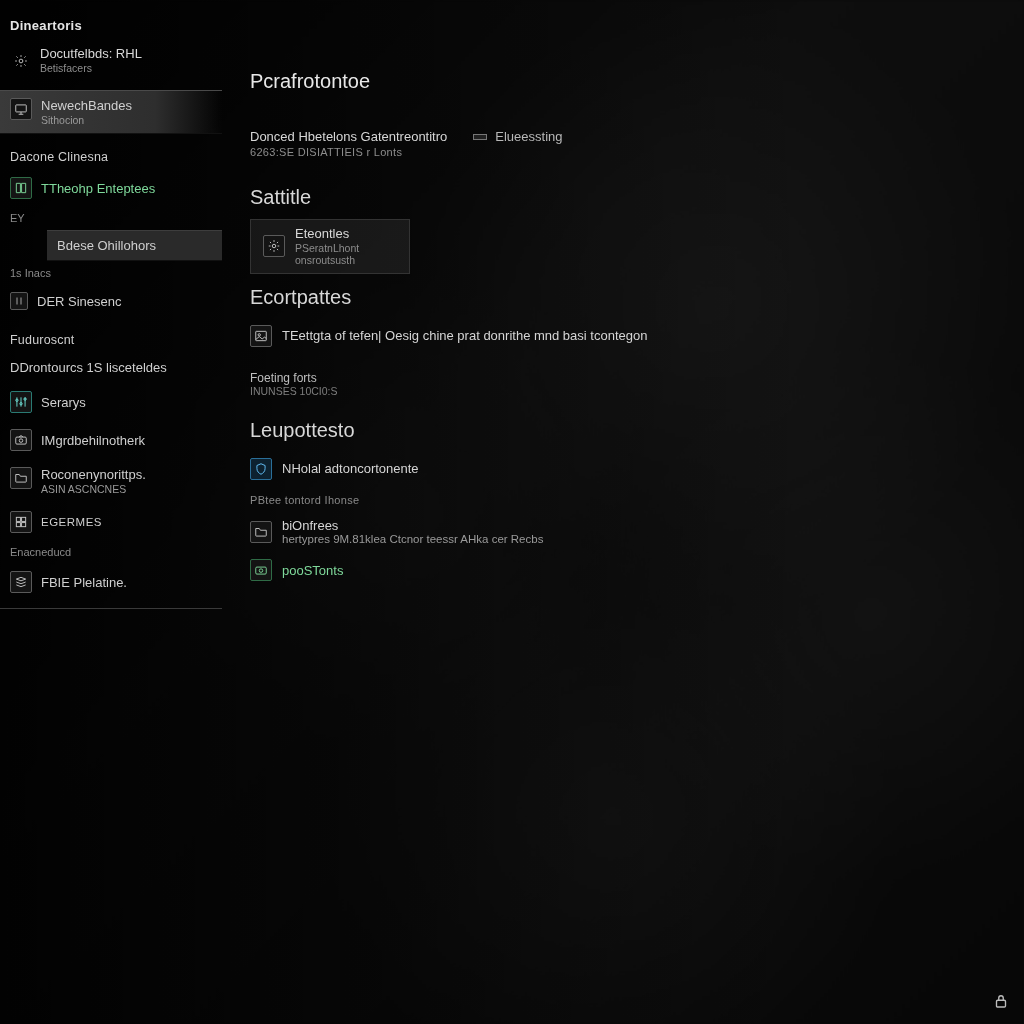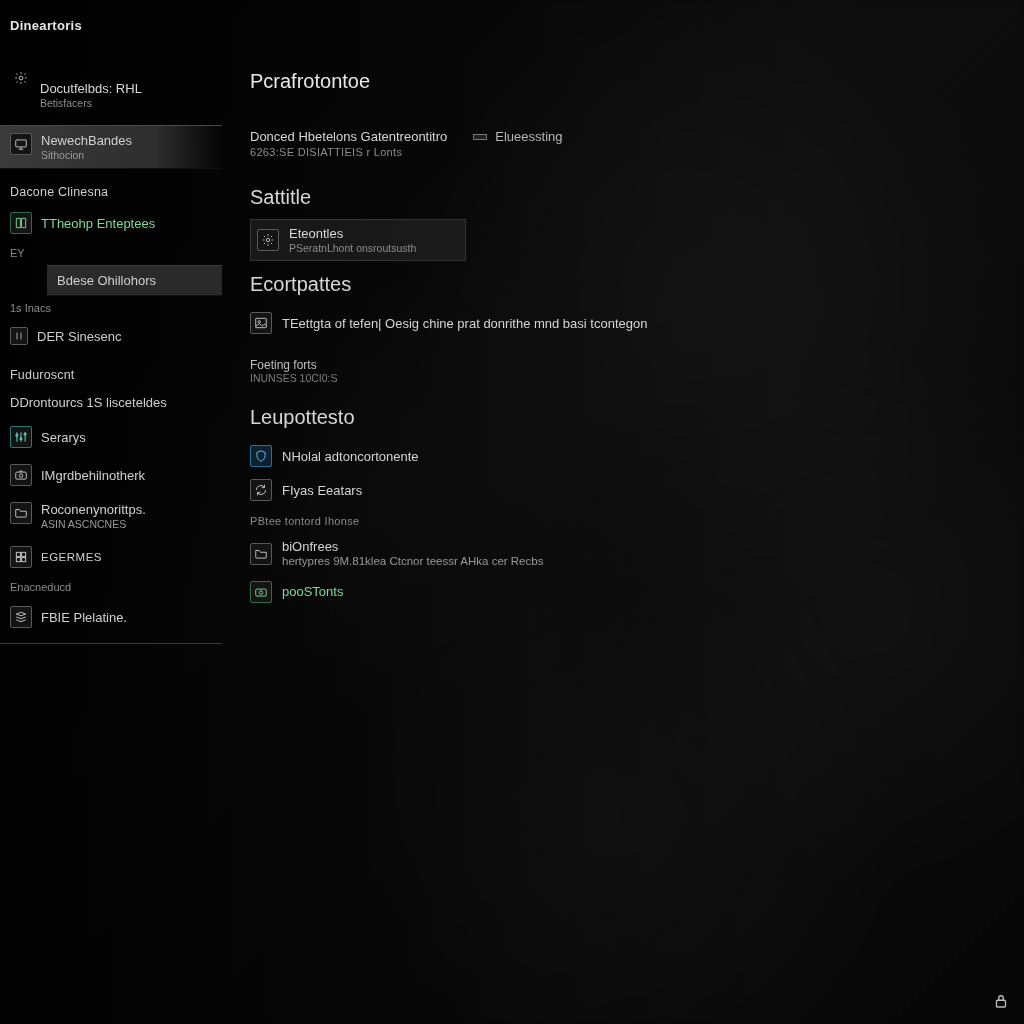--- a/index.html
+++ b/index.html
@@ -40,21 +40,21 @@
   .app-title {
     padding: 10px 10px 6px 10px;
     font-weight: 600;
     letter-spacing: .3px;
     color: #e6e6e6;
   }
   .profile-block {
     display: flex; align-items: center; gap: 8px;
     padding: 6px 10px 14px 10px;
   }
-  .profile-block .ptxt { display:flex; flex-direction:column; line-height:1.15;margin-top:35px; }
+  .profile-block .ptxt { display:flex; flex-direction:column; line-height:1.15; }
   .profile-block .psub { font-size: 10.5px; color:#8e8e8e; }
   .nav-item, .nav-item-small {
     display: flex; align-items: center; gap: 9px;
     padding: 7px 10px;
     color:#cfcfcf;
     cursor: pointer;
   }
   .nav-item.two-line { align-items:flex-start; }
   .nav-item .ntxt { display:flex; flex-direction:column; line-height:1.2; }
   .nav-item .nsub { font-size:10.5px; color:#9a9a9a; }
@@ -102,24 +102,24 @@
     display:flex; align-items:center; gap:8px; color:#b8b8b8;
   }
   .slider-stub .track {
     width:14px; height:6px; border:1px solid #777; background:#222;
   }
   .section-h {
     font-size:20px; color:#d8d8d8; margin: 12px 0 10px 0;
   }
   .tile {
     display:flex; align-items:center; gap:10px;
-    padding:6px 10px 6px 6px;
+    padding:6px 10px 6px 12px;
     background: rgba(60,60,60,.35);
     border:1px solid #333;
-    width:216px;
+    width:160px;
     cursor:pointer;
   }
   .tile .ttxt { display:flex; flex-direction:column; line-height:1.2; }
   .tile .tsub { font-size:10.5px; color:#8c8c8c; }
   .line-item {
     display:flex; align-items:center; gap:10px;
     padding:6px 0;
     color:#d5d5d5;
   }
   .line-item.link { cursor:pointer; }
@@ -326,29 +326,20 @@
     <div class="section-h" style="margin-top:22px">Leupottesto</div>
 
     <div class="line-item link">
       <span class="ic blue">
         <svg viewBox="0 0 24 24">
             <path d="M12 3l7 3v5c0 5-3 8-7 10-4-2-7-5-7-10V6z"></path>
           </svg>
       </span>
       <span>NHolal adtoncortonente</span>
     </div>
-    <div class="line-item link">
-      <span class="ic">
-        <svg viewBox="0 0 24 24">
-            <path d="M4 12a8 8 0 0 1 14-5M20 12a8 8 0 0 1-14 5"></path>
-            <path d="M18 3v5h-5M6 21v-5h5"></path>
-          </svg>
-      </span>
-      <span>FIyas Eeatars</span>
-    </div>
 
     <div class="subhead-sm">PBtee tontord Ihonse</div>
 
     <div class="line-item link">
       <span class="ic">
         <svg viewBox="0 0 24 24">
             <path d="M3 6h6l2 3h10v9a1 1 0 0 1-1 1H4a1 1 0 0 1-1-1z"></path>
           </svg>
       </span>
       <span class="ntxt" style="display:flex;flex-direction:column;line-height:1.2">

